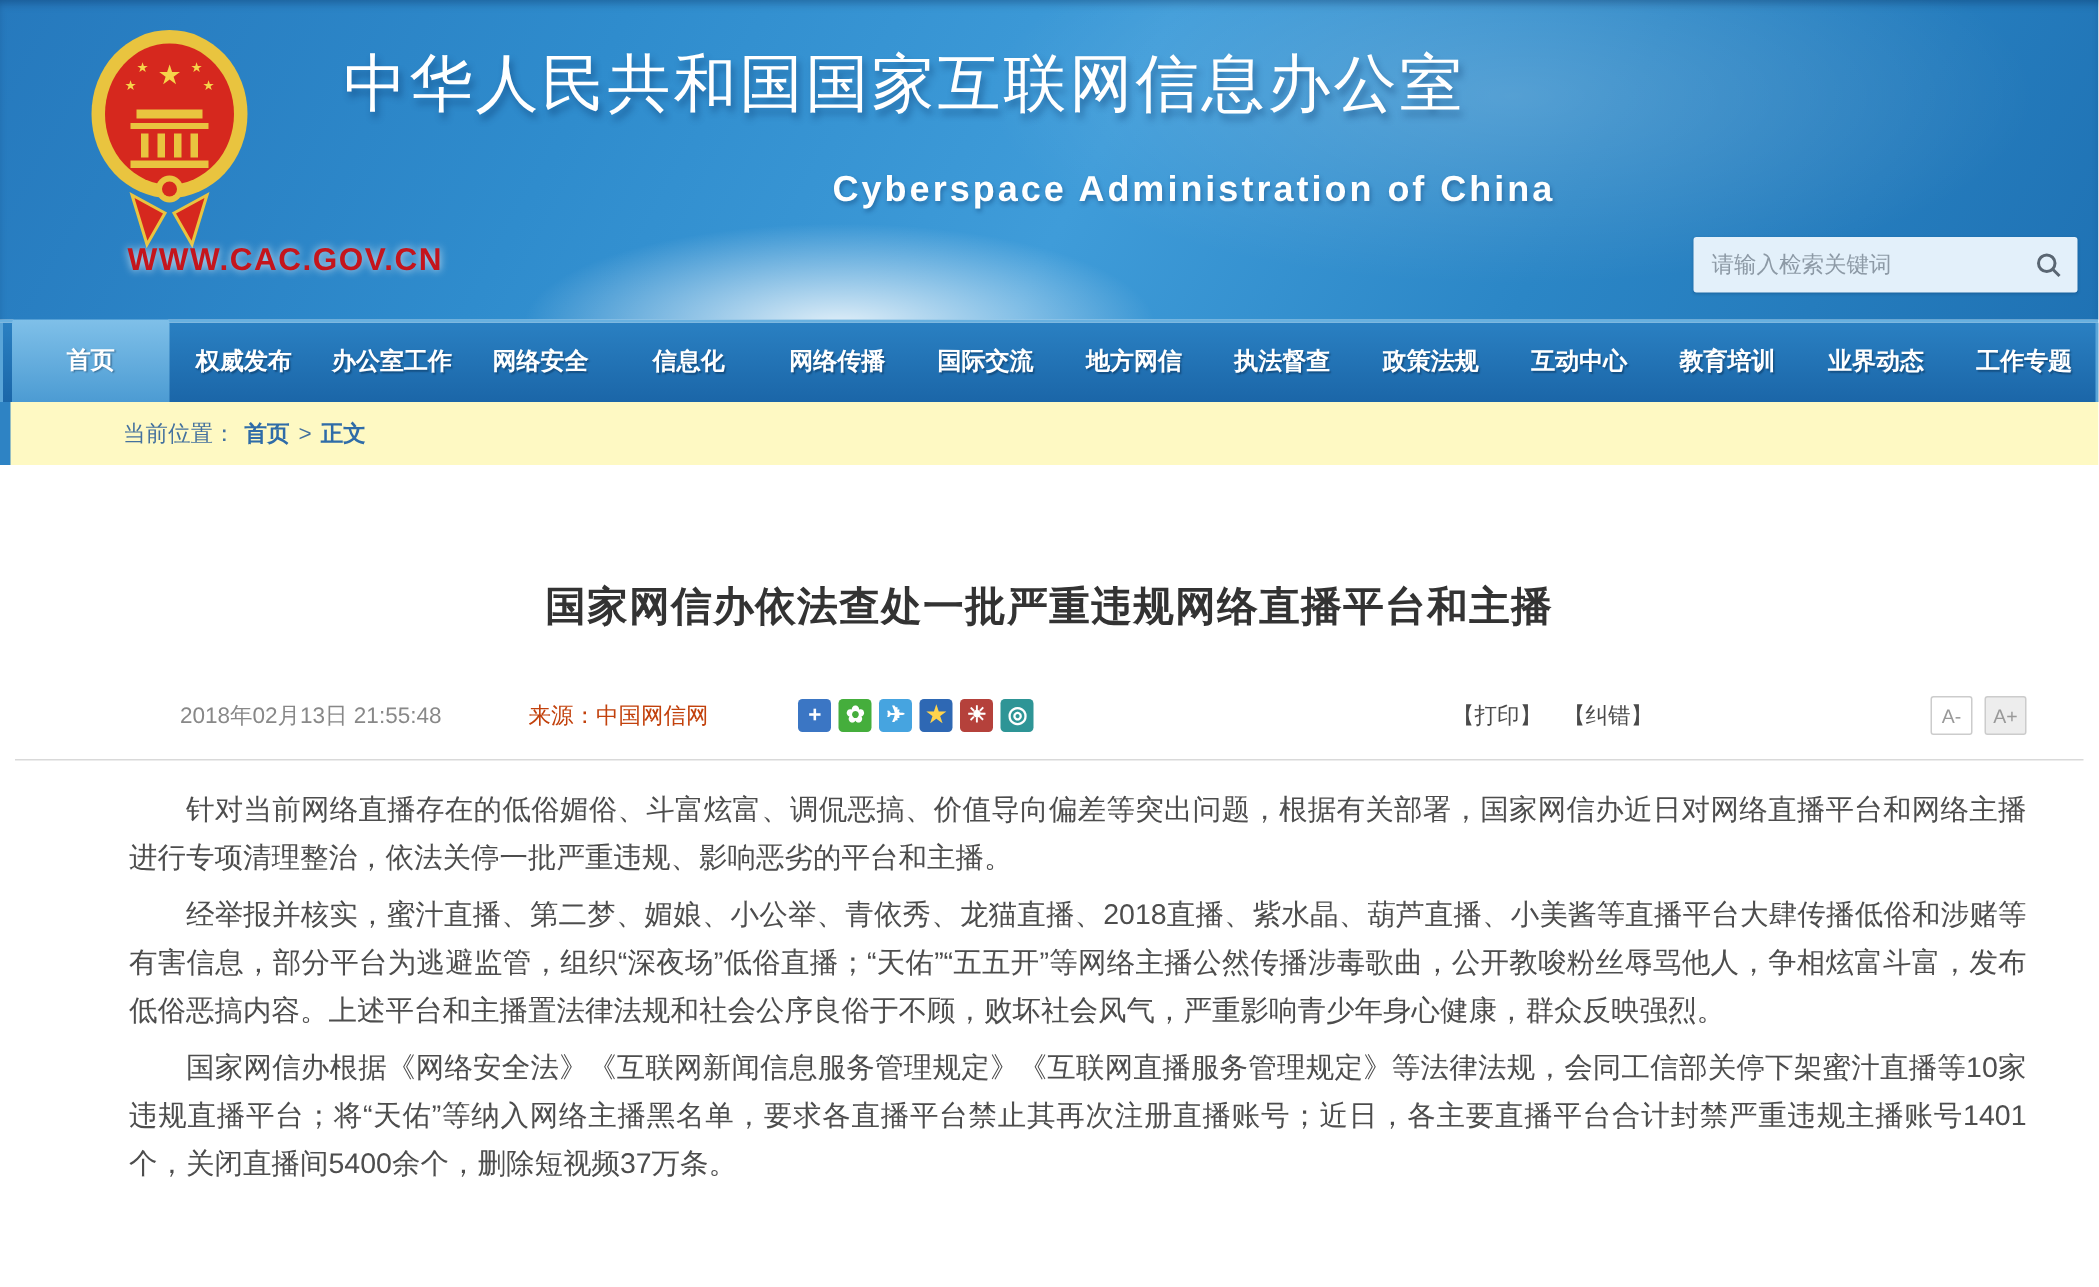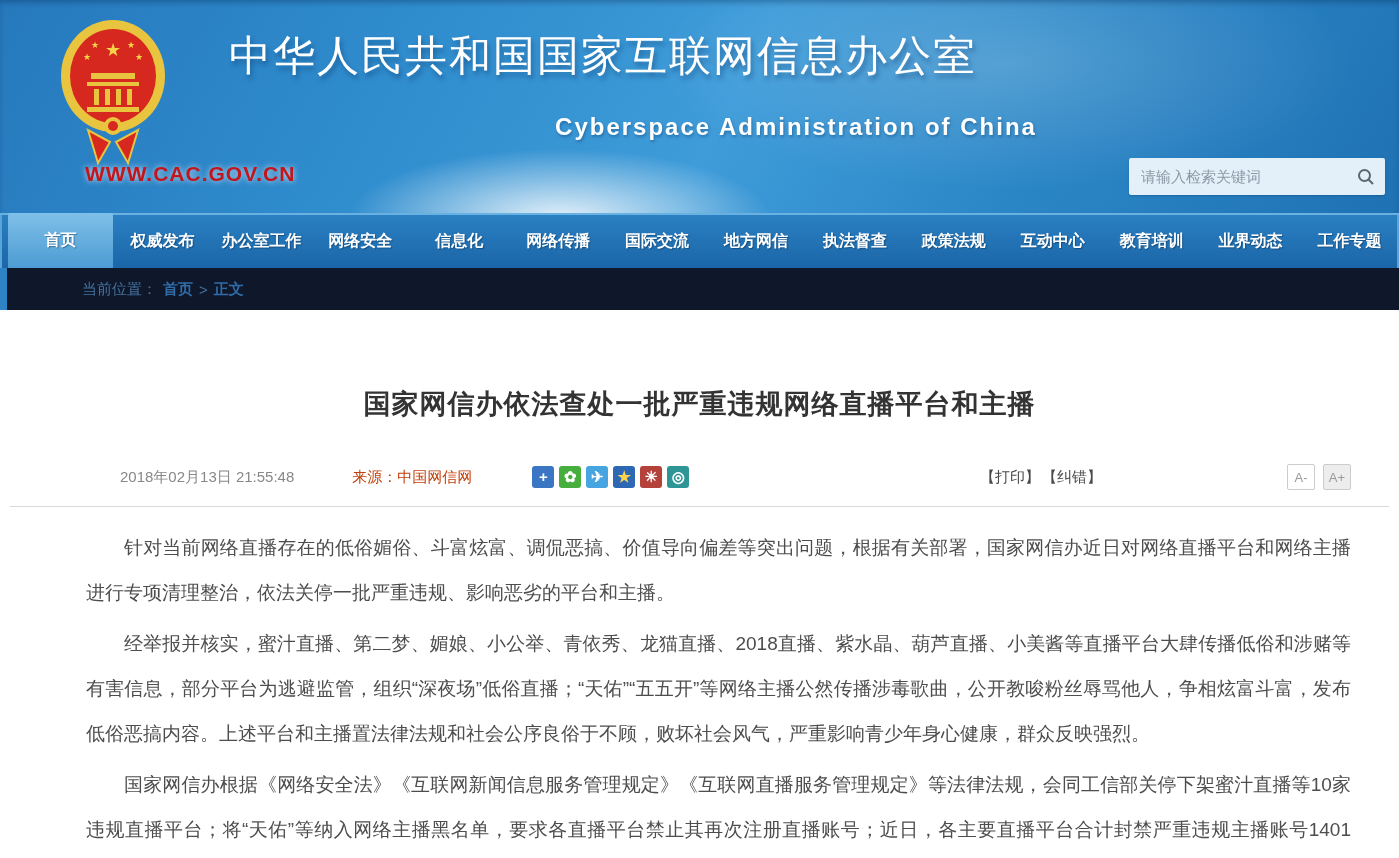--- a/index.html
+++ b/index.html
@@ -59,21 +59,21 @@
     text-shadow:1px 1px 1px rgba(0,30,60,.4);
   }
   .nav-item.active {
     flex:0 0 105px; margin-left:8px; margin-top:-5px; height:60px;
     background:linear-gradient(#82c2ea, #4a9ad2);
     border-radius:6px 6px 0 0;
   }
 
   
   .crumb-bar {
-    position:relative; width:1399px; height:42px; background:#0f172a;
+    position:relative; width:1399px; height:42px; background:#fef9c3;
     display:flex; align-items:center; font-size:15px; color:#44719e;
   }
   .crumb-bar::before { content:""; position:absolute; left:0; top:0; width:7px; height:42px; background:#2e83c4; }
   .crumb-bar .crumb-inner { padding-left:82px; display:flex; gap:6px; align-items:center; }
   .crumb-link { color:#2f6ca8; font-weight:bold; cursor:pointer; }
 
   
   .content { width:1399px; background:#fff; }
   .article-title {
     margin-top:76px; text-align:center;
@@ -83,35 +83,35 @@
     margin-top:42px; display:flex; align-items:center;
     padding:0 48px 0 120px; font-size:15px; color:#888;
   }
   .meta .source { margin-left:58px; color:#c2410c; }
   .share { display:flex; margin-left:60px; gap:5px; }
   .share-icon {
     width:22px; height:22px; border-radius:3px; color:#fff;
     font-size:15px; line-height:22px; text-align:center; cursor:pointer;
     font-weight:bold;
   }
-  .print-group { margin-left:auto; display:flex; gap:2px; color:#4a4a4a; font-size:15px; }
+  .print-group { margin-left:auto; display:flex; gap:14px; color:#4a4a4a; font-size:15px; }
   .print-group span { cursor:pointer; }
   .font-btns { margin-left:185px; display:flex; gap:8px; }
   .font-btn {
     width:28px; height:26px; border:1px solid #ccc; background:#fff;
     font-size:13px; color:#999; cursor:pointer; border-radius:2px;
     display:flex; align-items:center; justify-content:center;
     font-family:"Liberation Sans", sans-serif;
   }
   .font-btn.larger { background:#ededed; }
   .meta-divider { margin:16px 10px 0; border-bottom:1px solid #d9d9d9; }
 
   .body-text { padding:18px 48px 0 86px; }
   .body-text p {
-    font-size:19px; color:#4d4d4d; line-height:45px;
+    font-size:19px; color:#4d4d4d; line-height:32px;
     text-indent:2em; margin-bottom:6px; text-align:justify;
   }
 </style>
 </head>
 <body>
 
 <div class="banner">
   <svg class="emblem" viewBox="0 0 110 150">
     <ellipse cx="55" cy="58" rx="52" ry="56" fill="#e9c43f"></ellipse>
     <ellipse cx="55" cy="58" rx="43" ry="47" fill="#d6281e"></ellipse>

